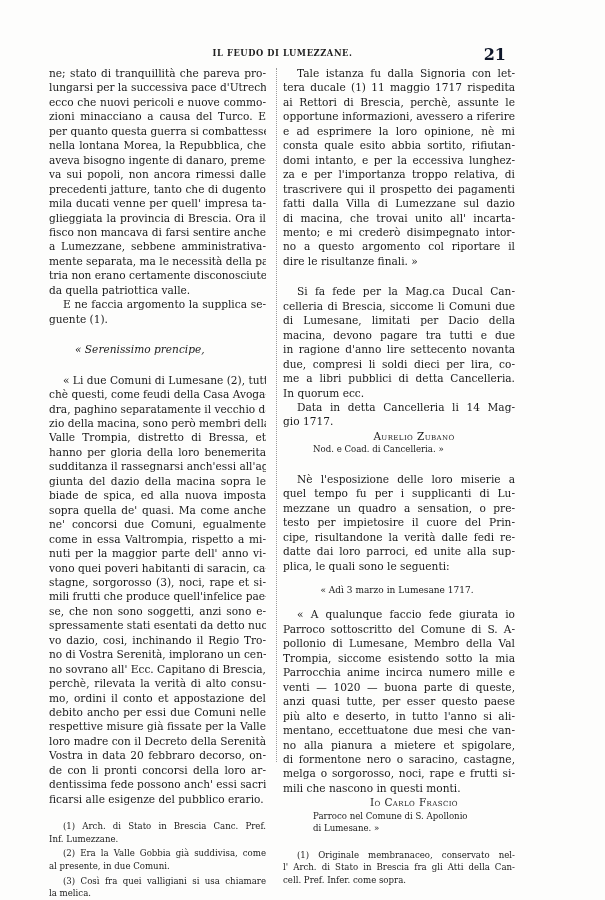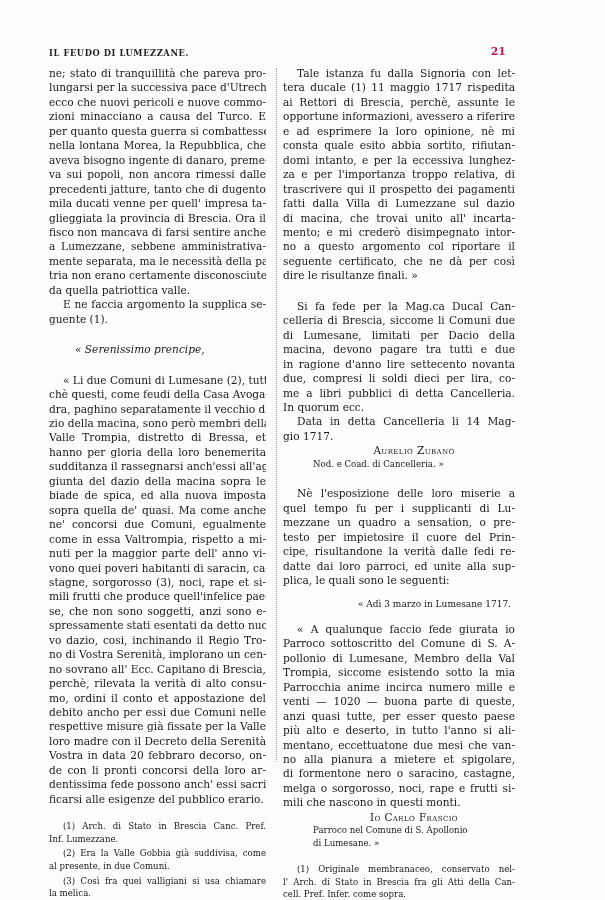--- a/index.html
+++ b/index.html
@@ -5,42 +5,42 @@
   html, body { margin:0; padding:0; }
   body {
     width:605px; height:900px; background:#ffffff; position:relative; overflow:hidden;
     font-family: "DejaVu Serif", "Liberation Serif", serif; color:#1a1a1a;
   }
   .page { position:absolute; left:0; top:0; width:605px; height:900px; background:#fdfdfc; }
   .running-head {
     position:absolute; top:48px; left:49px; width:467px; height:16px;
   }
   .running-title {
-    position:absolute; left:0; right:0; text-align:left;
+    position:absolute; left:0; right:0; text-align:center;
     font-size:8.3px; letter-spacing:0.6px; font-weight:bold; color:#222;
   }
   .page-number {
-    position:absolute; right:10px; top:-3px; font-size:11px; font-weight:bold; color:#be185d;
+    position:absolute; right:10px; top:-3px; font-size:16px; font-weight:bold; color:#0f172a;
   }
   .col {
     position:absolute; top:66px; font-size:10.6px; line-height:14.45px; text-align:justify;
   }
   .col-left { left:49px; width:217px; }
   .col-right { left:283px; width:232px; }
   .divider {
     position:absolute; left:276px; top:68px; width:0; height:694px;
     border-left:1px dotted #9a9a9a;
   }
   .line { display:block; white-space:nowrap; text-align-last:justify; overflow:hidden; }
   .line.last { text-align-last:left; }
   .indent { padding-left:14px; }
   .gap-s { height:10px; }
   .gap-m { height:16px; }
   .salutation { display:block; padding-left:26px; font-style:italic; }
-  .dateline { display:block; text-align:right; font-size:9px; padding-right:4px; }
+  .dateline { display:block; text-align:center; font-size:9px; padding-right:4px; }
   .sig-name { display:block; text-align:center; font-variant:small-caps; font-size:10.5px; letter-spacing:0.4px; padding-left:30px; }
   .sig-role { display:block; text-align:left; font-size:8.6px; padding-left:30px; line-height:12.5px; }
   .notes { font-size:8.6px; line-height:12.6px; }
   .notes .line { text-align-last:justify; }
   .notes .line.last { text-align-last:left; }
   .note-gap { height:14px; }
 </style>
 </head>
 <body>
 
@@ -136,21 +136,20 @@
         <span class="line">opportune informazioni, avessero a riferire</span>
         <span class="line">e ad esprimere la loro opinione, nè mi</span>
         <span class="line">consta quale esito abbia sortito, rifiutan-</span>
         <span class="line">domi intanto, e per la eccessiva lunghez-</span>
         <span class="line">za e per l'importanza troppo relativa, di</span>
         <span class="line">trascrivere qui il prospetto dei pagamenti</span>
         <span class="line">fatti dalla Villa di Lumezzane sul dazio</span>
         <span class="line">di macina, che trovai unito all' incarta-</span>
         <span class="line">mento; e mi crederò disimpegnato intor-</span>
         <span class="line">no a questo argomento col riportare il</span>
-        <span class="line">seguente certificato, che ne dà per così</span>
         <span class="line last">dire le risultanze finali. »</span>
       </div>
     <div class="gap-m"></div>
     <div>
         <span class="line indent">Si fa fede per la Mag.ca Ducal Can-</span>
         <span class="line">celleria di Brescia, siccome li Comuni due</span>
         <span class="line">di Lumesane, limitati per Dacio della</span>
         <span class="line">macina, devono pagare tra tutti e due</span>
         <span class="line">in ragione d'anno lire settecento novanta</span>
         <span class="line">due, compresi li soldi dieci per lira, co-</span>

